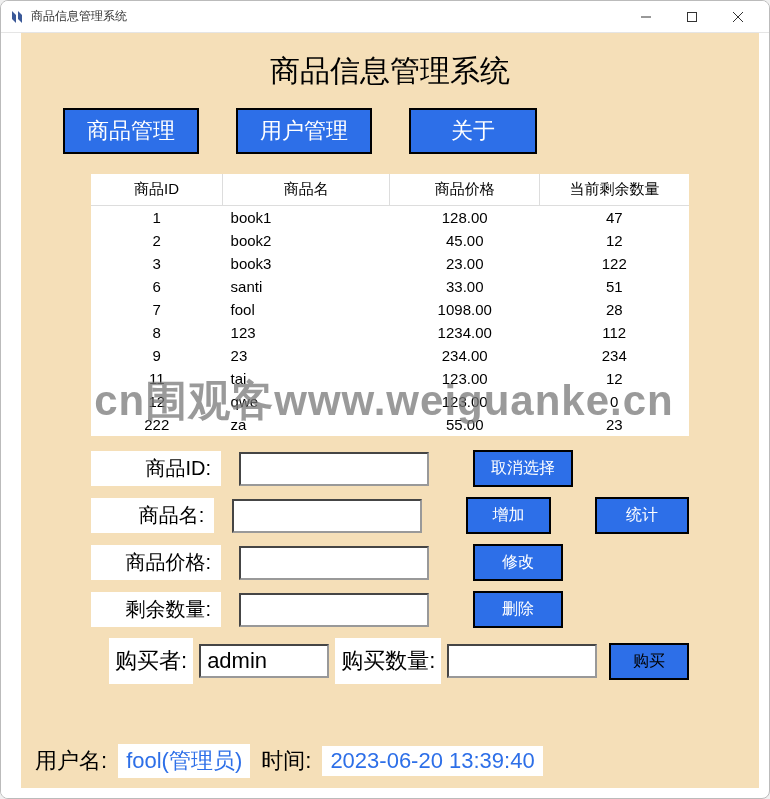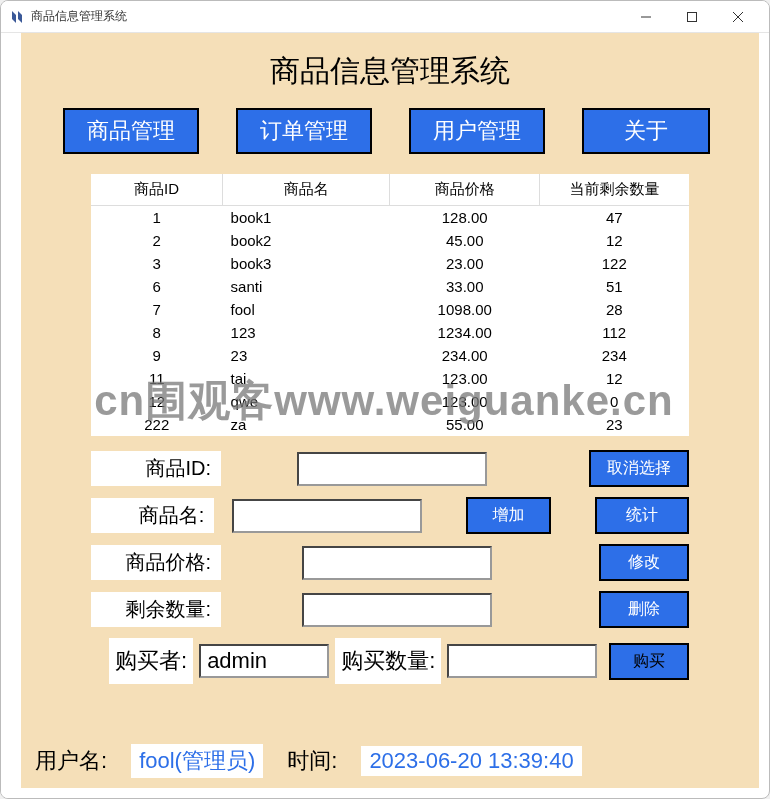--- a/index.html
+++ b/index.html
@@ -72,21 +72,20 @@
     th:last-child { border-right: none; }
     td { font-size: 15px; padding: 3px 4px; text-align: center; }
     td.name-col { text-align: left; padding-left: 8px; }
     
     .form-area { margin: 0 40px; }
     .form-row {
       display: flex;
       align-items: center;
       gap: 18px;
       margin-bottom: 10px;
-      justify-content: space-between;
     }
     .form-label {
       background: #fff;
       font-size: 20px;
       padding: 4px 10px;
       width: 130px;
       text-align: right;
     }
     .form-input {
       background: #fff;
@@ -141,21 +140,21 @@
     }
     
     .statusbar {
       position: absolute;
       bottom: 10px;
       left: 14px;
       right: 30px;
       display: flex;
       align-items: center;
       font-size: 22px;
-      gap: 24px;
+      gap: 11px;
     }
     .statusbar .lab { color: #000; }
     .statusbar .val-box {
       background: #fff;
       color: #2d6fe8;
       padding: 2px 8px;
     }
     
     .watermark {
       position: absolute;
@@ -213,21 +212,20 @@
     </div>
   </div>
 
   <div class="left-edge"></div>
 
   <div class="client">
     <div class="main-title">商品信息管理系统</div>
 
     <div class="menu-row">
       <button class="menu-btn">商品管理</button>
-      <button class="menu-btn">订单管理</button>
       <button class="menu-btn">用户管理</button>
       <button class="menu-btn wide">关于</button>
     </div>
 
     <div class="table-wrap">
       <table>
         <thead>
             <tr>
           <th style="width:22%">商品ID</th>
           <th style="width:28%">商品名</th>

